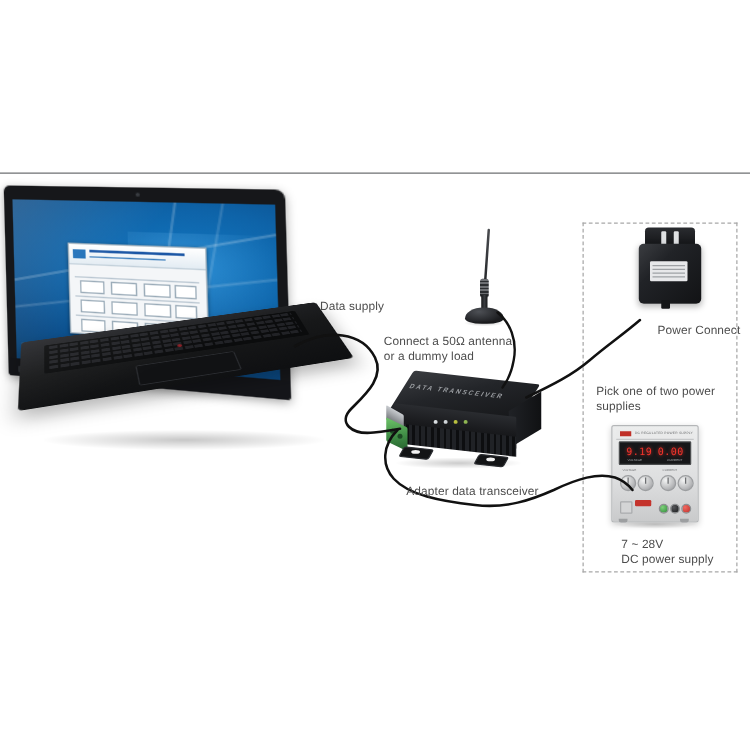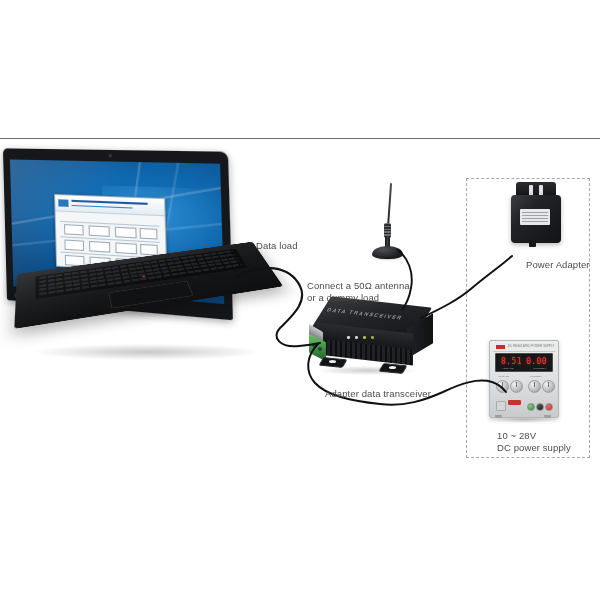--- a/index.html
+++ b/index.html
@@ -686,21 +686,21 @@
 
   <div class="psu">
     <div class="psu-shadow"></div>
     <div class="psu-body">
       <div class="psu-topbar">
         <div class="psu-brand"></div>
         <div class="psu-brandtxt">DC REGULATED POWER SUPPLY</div>
       </div>
 
       <div class="psu-display">
-        <div class="psu-seg v">8.51</div>
+        <div class="psu-seg v">9.19</div>
         <div class="psu-seg a">0.00</div>
         <div class="psu-seglbl v">VOLTAGE</div>
         <div class="psu-seglbl a">CURRENT</div>
       </div>
 
       <div class="psu-knobrow">
         <div class="psu-knoblbl kl1">VOLTAGE</div>
         <div class="psu-knoblbl kl2">CURRENT</div>
         <div class="psu-knob k1"></div>
         <div class="psu-knob k2"></div>
@@ -725,26 +725,27 @@
     <path d="M236,277 C262,262 290,266 300,286 C308,302 292,316 281,327 C270,338 281,348 299,346 C309,345 315,344 320,343" fill="none" stroke="#111111" stroke-width="2.1" stroke-linecap="round"></path>
 
     <path d="M398,250 C408,258 414,272 411,288 C409,300 405,306 402,310" fill="none" stroke="#111111" stroke-width="1.9" stroke-linecap="round"></path>
 
     <path d="M421,318 C442,308 458,300 472,288 C486,276 498,268 512,256" fill="none" stroke="#111111" stroke-width="2.0" stroke-linecap="round"></path>
 
     <path d="M318,344 C306,356 305,372 315,383 C327,396 352,401 380,404 C405,407 425,400 443,392 C462,383 478,378 492,382 C498,384 502,387 506,392" fill="none" stroke="#111111" stroke-width="2.0" stroke-linecap="round"></path>
   </svg>
 
 
-  <div class="caption" style="left:256px; top:240px;">Data load</div>
-
-  <div class="caption" style="left:307px; top:268px; width:115px;margin-top:12px;">Connect a 50Ω antenna
+  <div class="caption" style="left:256px; top:240px;">Data supply</div>
+
+  <div class="caption" style="left:307px; top:268px; width:115px;">Connect a 50Ω antenna
 or a dummy load</div>
 
   <div class="caption" style="left:325px; top:388px;">Adapter data transceiver</div>
 
-  <div class="caption" style="left:526px; top:259px;">Power Adapter</div>
-
-
-  <div class="caption" style="left:497px; top:430px;">10 ~ 28V
+  <div class="caption" style="left:526px; top:259px;">Power Connect</div>
+
+  <div class="caption" style="left:477px; top:308px;">Pick one of two power supplies</div>
+
+  <div class="caption" style="left:497px; top:430px;">7 ~ 28V
 DC power supply</div>
 
 </div>
 
 </body></html>

